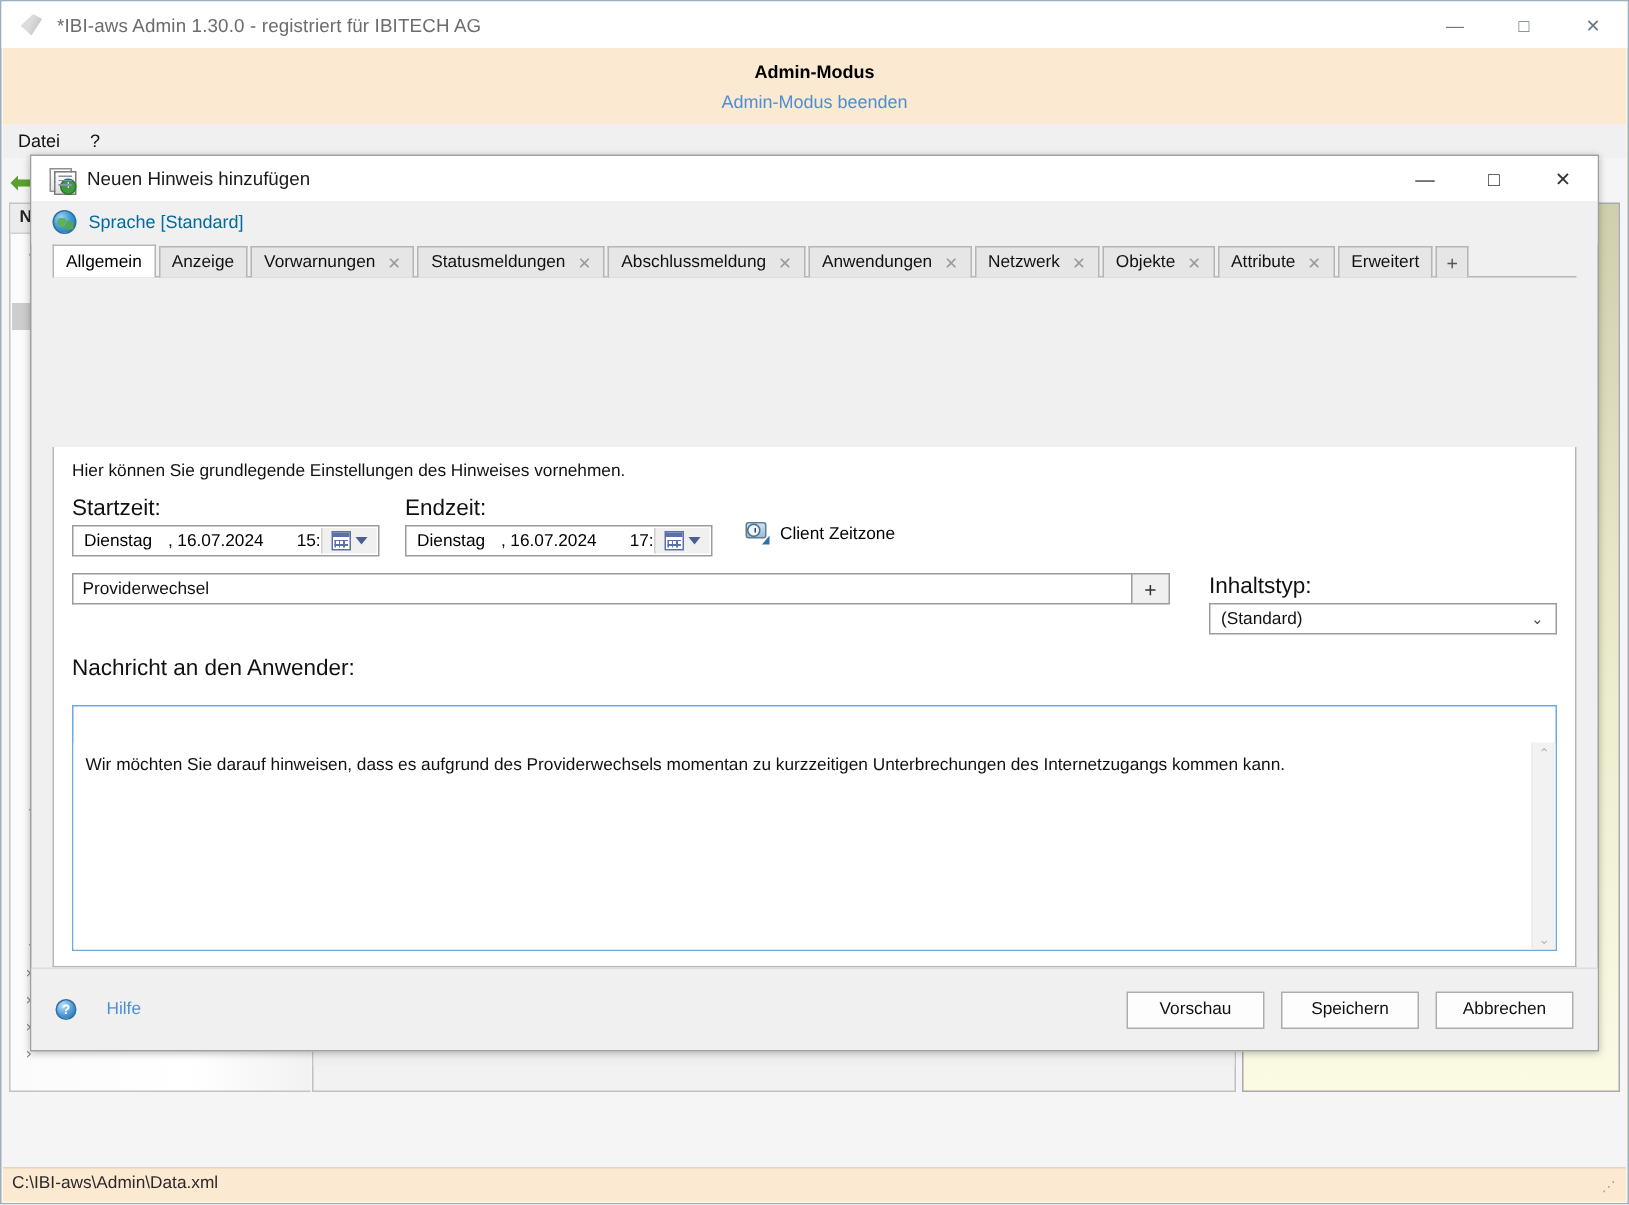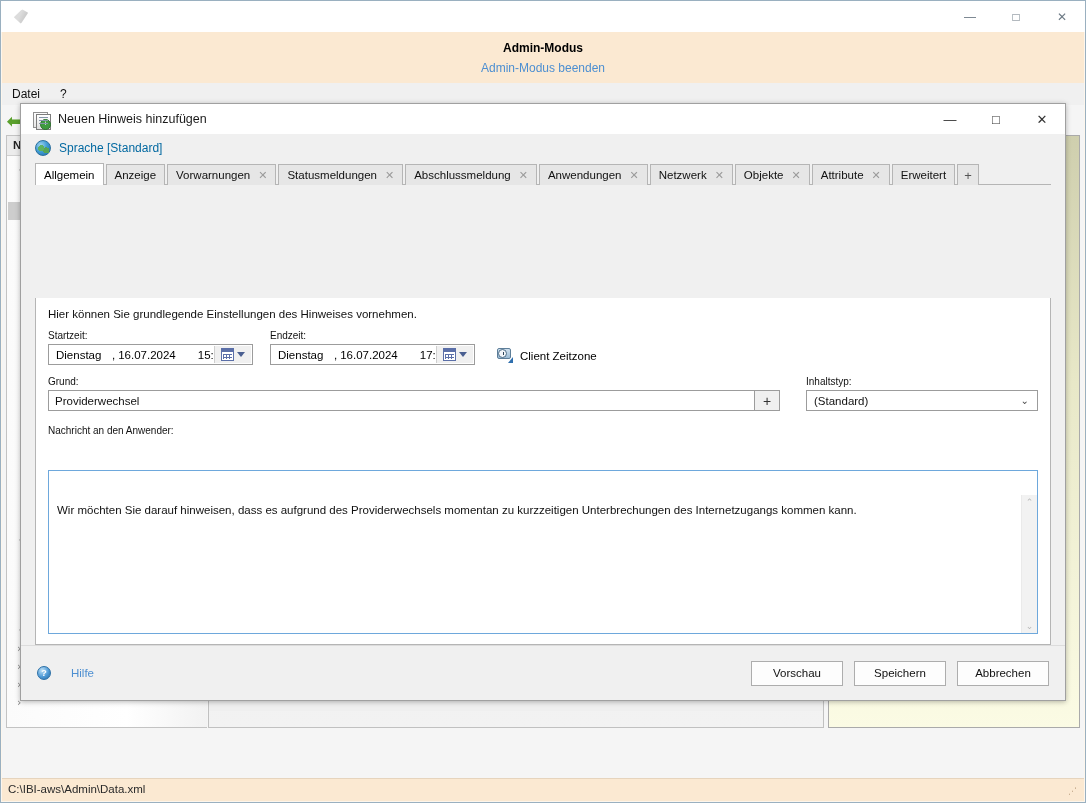--- a/index.html
+++ b/index.html
@@ -161,21 +161,21 @@
 
   .tabpanel {
     position: absolute; left: 14px; right: 14px; top: 194px; bottom: 55px;
     background: #ffffff;
     border: 1px solid #b5b5b5; border-top: none;
     box-sizing: border-box;
     padding: 10px 12px 0 12px;
   }
   .hint-text { font-size: 11.5px; color: #111; margin-bottom: 10px; }
 
-  .fieldlabel { font-size: 10px; color: #111; margin-bottom: 3px; }
+  .fieldlabel { font-size: 15px; color: #111; margin-bottom: 3px; }
 
   .row-times { display: flex; align-items: flex-start; }
   .datefield {
     width: 205px; height: 21px; background: #fff;
     border: 1px solid #9c9c9c; box-sizing: border-box;
     display: flex; align-items: center; font-size: 11.5px;
     padding-left: 7px; position: relative;
   }
   .dt-day { min-width: 56px; }
   .dt-comma { margin: 0 3px 0 0; }
@@ -348,20 +348,21 @@
 <body>
 
 <div id="root">
 
   <div class="app-window">
 
     <div class="app-titlebar">
       <div class="app-title-icon">
         <span class="ico-pen"></span>
       </div>
+      <span class="app-title-text">*IBI-aws Admin 1.30.0 - registriert für IBITECH AG</span>
       <div class="win-btns">
         <div class="win-btn">—</div>
         <div class="win-btn">□</div>
         <div class="win-btn close">✕</div>
       </div>
     </div>
 
     <div class="admin-banner">
       <div class="t1">Admin-Modus</div>
       <div class="t2">Admin-Modus beenden</div>
@@ -501,21 +502,20 @@
             <span class="mon"></span>
               <span class="clk"></span>
               <span class="arrow"></span>
           </span>
           <span class="tz-label">Client Zeitzone</span>
         </div>
       </div>
 
       <div class="grund-wrap">
         <div class="grund-col">
-          <div class="fieldlabel">Grund:</div>
           <div class="grund-input-row">
             <input class="grund-input" type="text" value="Providerwechsel" style="">
             <div class="grund-plus">+</div>
           </div>
         </div>
         <div class="inhalt-col">
           <div class="fieldlabel">Inhaltstyp:</div>
           <div class="combo">
             <span>(Standard)</span>
             <span class="chev">⌄</span>

